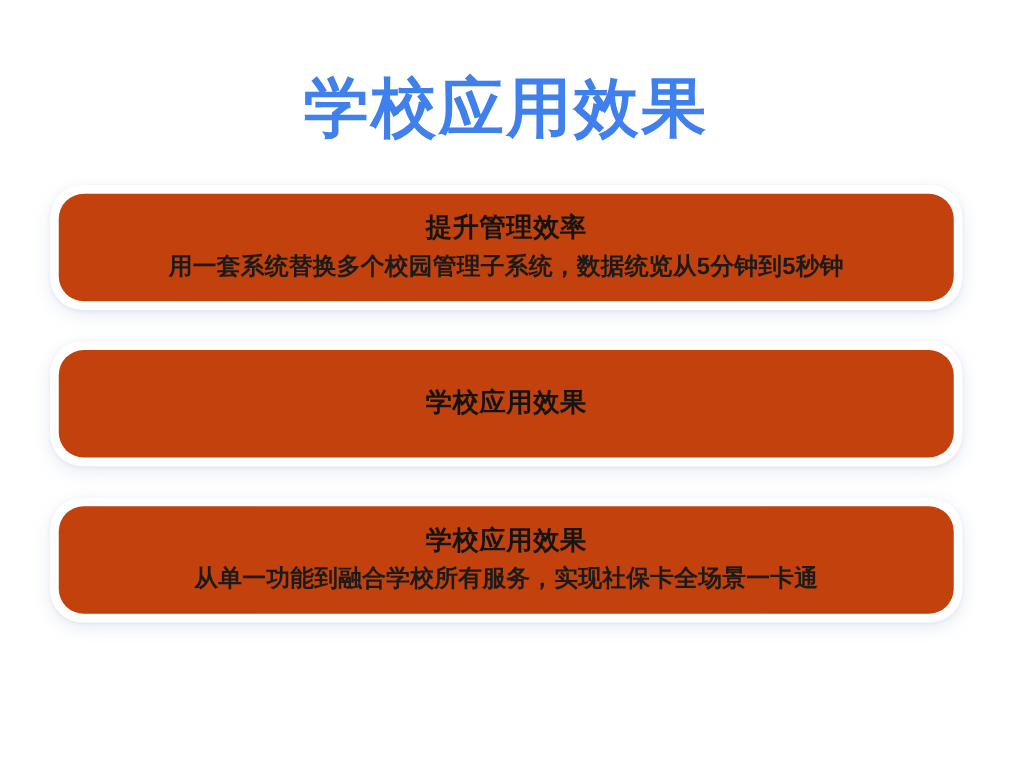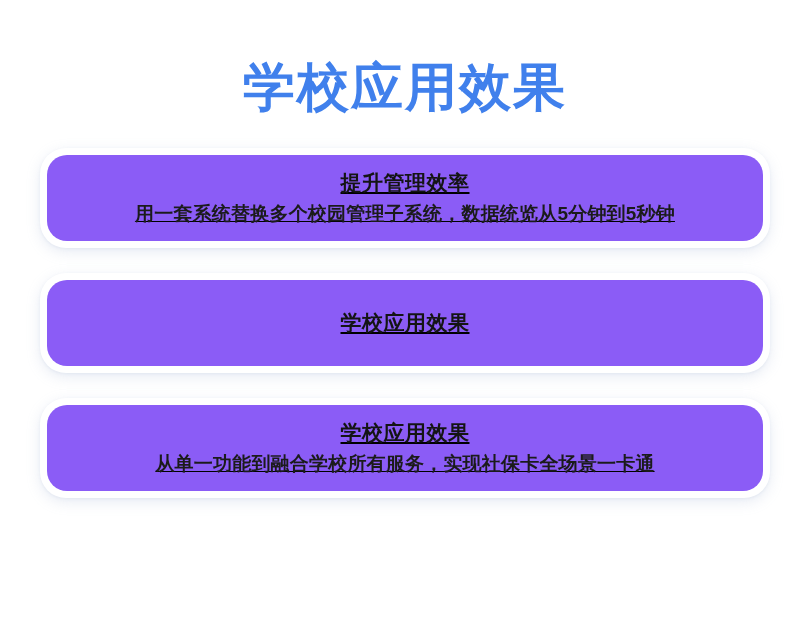--- a/index.html
+++ b/index.html
@@ -52,30 +52,29 @@
     margin: 0 auto 25px auto;
     padding: 7px;
     box-sizing: border-box;
     background: #ffffff;
     border-radius: 26px;
     box-shadow: 0 4px 14px rgba(148, 168, 206, 0.22),
                 0 1px 3px rgba(148, 168, 206, 0.14);
   }
 
   .card {
-    background: #8b5cf6;
+    background: #c2410c;
     border-radius: 20px;
     height: 86px;
     box-sizing: border-box;
     display: flex;
     flex-direction: column;
     align-items: center;
     justify-content: center;
     padding: 0 14px;
-    text-decoration: underline;
   }
 
   .card-heading {
     font-size: 21px;
     line-height: 30px;
     font-weight: 700;
     color: #141414;
     letter-spacing: 0.5px;
     white-space: nowrap;
   }

